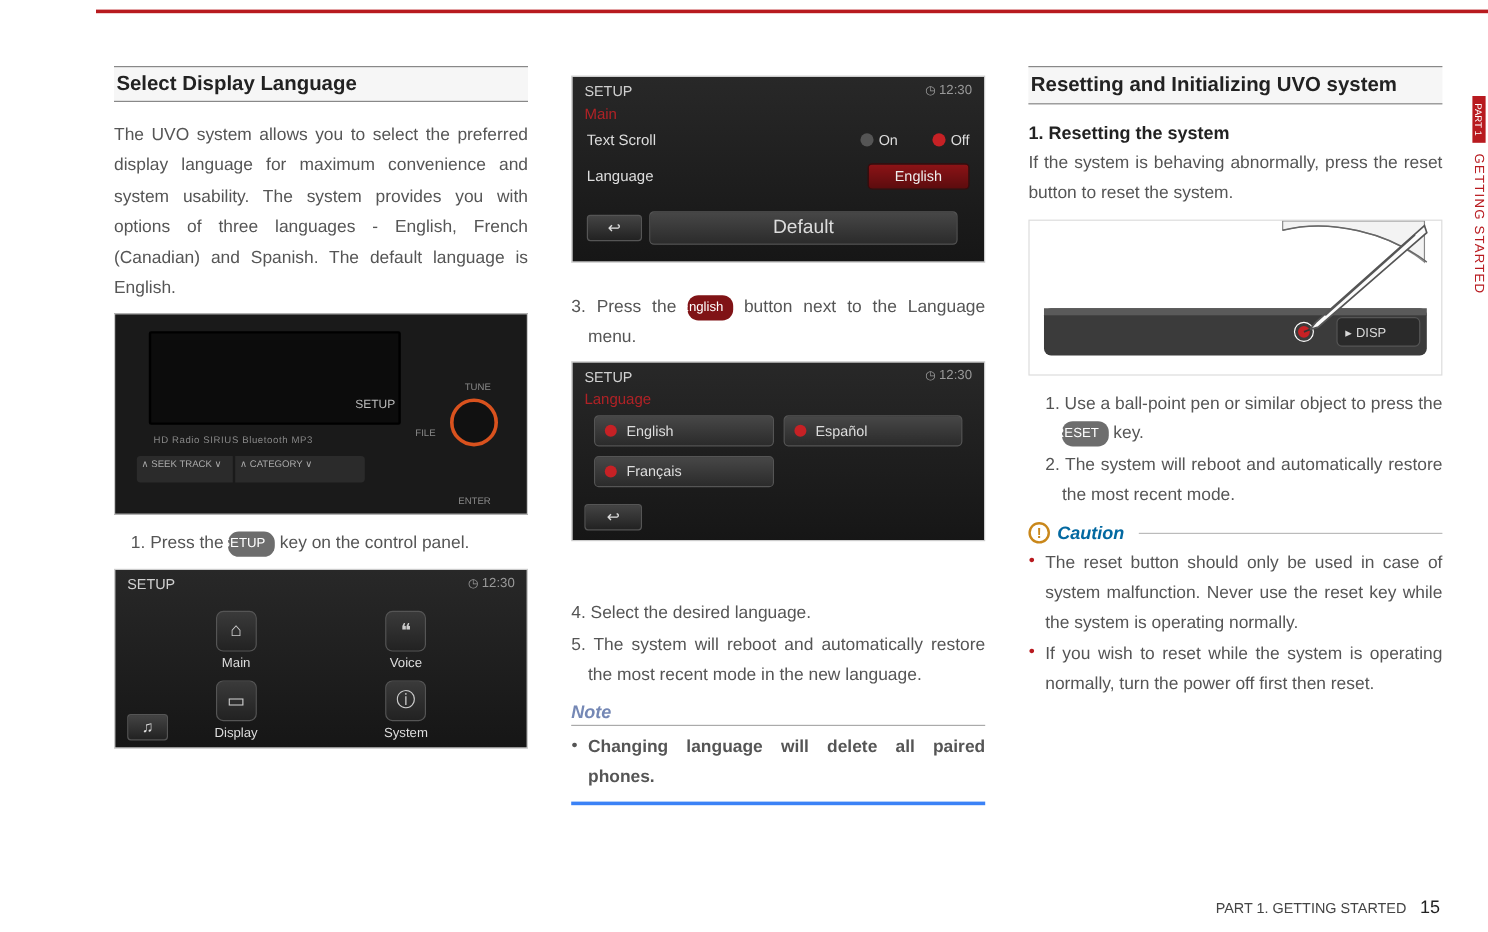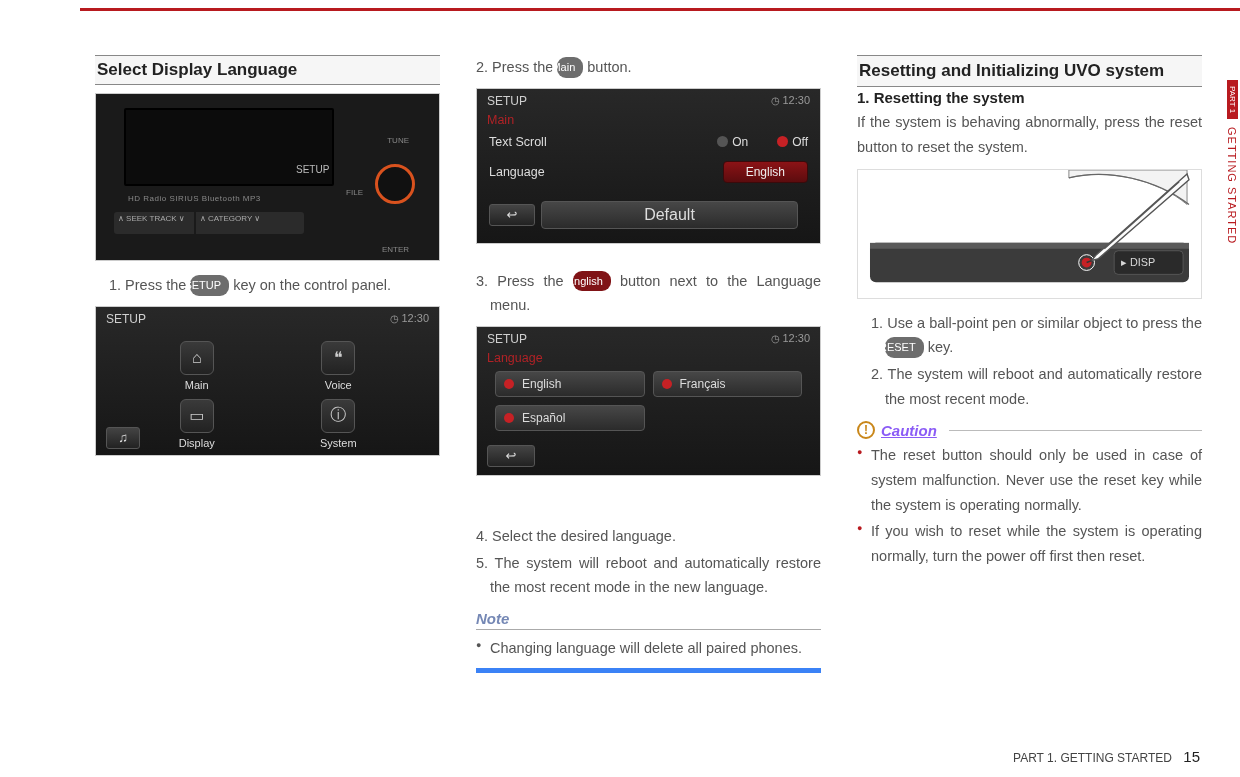--- a/index.html
+++ b/index.html
@@ -46,21 +46,21 @@
     gap: 36px;
   }
   .col { flex: 1 1 0; min-width: 0; }
   .section-heading {
     font-weight: bold;
     font-size: 17px;
     color: #222;
     border-top: 1px solid #888;
     border-bottom: 1px solid #888;
     padding: 4px 2px;
-    margin-bottom: 2px;
+    margin-bottom: 16px;
     background: #f6f6f6;
   }
   .body-text {
     font-size: 14.5px;
     line-height: 1.75;
     color: #555;
     text-align: justify;
   }
   .subhead { font-weight: bold; font-size: 15px; color: #222; margin-bottom: 4px; }
   ol.steps { list-style: none; padding-left: 14px; }
@@ -92,21 +92,21 @@
   .shot-bezel .setup-label { position:absolute; left: 200px; top: 70px; color:#bbb; font-size:10px;}
   .shot-bezel .orange-ring {
     position:absolute; right: 24px; top: 70px; width:40px; height:40px;
     border-radius:50%; border:3px solid #d9521e; background:#111;
   }
   .shot-bezel .row-labels { position:absolute; left:32px; top:100px; color:#888; font-size:8px; letter-spacing:0.5px;}
   .shot-bezel .btn-seek { position:absolute; left:18px; top:118px; width:80px; height:22px; background:#2b2b2b; border-radius:3px 0 0 3px; color:#aaa; font-size:8px; padding:2px 4px;}
   .shot-bezel .btn-cat { position:absolute; left:100px; top:118px; width:108px; height:22px; background:#2b2b2b; border-radius:0 3px 3px 0; color:#aaa; font-size:8px; padding:2px 4px;}
   .shot-bezel .enter-label { position:absolute; right:30px; bottom:6px; color:#888; font-size:8px;}
   .shot-bezel .file-label { position:absolute; right:76px; top:94px; color:#888; font-size:8px;}
-  .shot-bezel .tune-label { position:absolute; right:30px; top:42px; color:#888; font-size:8px;}
+  .shot-bezel .tune-label { position:absolute; right:30px; top:56px; color:#888; font-size:8px;}
   
   .shot-ui { height: 150px; background: linear-gradient(#282828,#161616); }
   .shot-ui .topbar { display:flex; justify-content:space-between; padding:5px 10px; font-size:12px; color:#d0d0d0;}
   .shot-ui .clock { color:#999; font-size:11px;}
   .shot-ui .clock::before { content:"◷ "; font-size:10px;}
   .shot-ui .grid-icons { display:flex; flex-wrap:wrap; justify-content:space-around; padding: 6px 30px;}
   .shot-ui .grid-icons .cell { width: 45%; text-align:center; margin: 4px 0;}
   .shot-ui .grid-icons .ic {
     width:34px; height:34px; margin:0 auto 4px; border:1px solid #555; border-radius:6px;
     display:flex; align-items:center; justify-content:center; color:#ccc; font-size:16px;
@@ -141,26 +141,26 @@
     background: linear-gradient(#474747,#2b2b2b); border:1px solid #555; border-radius:4px;
     padding:5px 8px; font-size:12px; color:#ddd; display:flex; align-items:center; gap:8px;
   }
   .shot-ui .lang-btn .dot { width:10px; height:10px; border-radius:50%; background:#c62125;}
   
   .shot-reset { height: 130px; background:#fff; border:1px solid #ddd;}
   .shot-reset svg { width:100%; height:100%;}
   
   .note-heading { color:#7588b5; font-style:italic; font-weight:bold; font-size:15px; margin:10px 0 2px;}
   .note-rule { height:1px; background:#aaa; margin-bottom:6px;}
-  ul.bullets { list-style:none; padding:0; border-bottom:5px solid #3b82f6; padding-bottom:8px;}
+  ul.bullets { list-style:none; padding:0; border-bottom:3px solid #3b82f6; padding-bottom:8px;font-weight:bold;}
   ul.bullets li { font-size:14.5px; line-height:1.7; color:#555; text-align:justify; padding-left:14px; position:relative;}
   ul.bullets li::before { content:"●"; color:#555; position:absolute; left:0; top:2px; font-size:9px;}
   .caution-row { display:flex; align-items:center; gap:6px; margin:10px 0 4px;}
   .caution-icon { width:18px; height:18px; border:2px solid #c9871a; border-radius:50%; color:#c9871a; font-weight:bold; display:flex; align-items:center; justify-content:center; font-size:12px;}
-  .caution-text { color:#8b5cf6; font-style:italic; font-weight:bold; font-size:15px;text-decoration:underline;}
+  .caution-text { color:#0369a1; font-style:italic; font-weight:bold; font-size:15px;}
   .caution-line { flex:1; height:1px; background:#bbb; margin-left:6px;}
   ul.red-bullets { list-style:none; padding:0; }
   ul.red-bullets li { font-size:14.5px; line-height:1.7; color:#555; text-align:justify; padding-left:14px; position:relative; margin-bottom:2px;}
   ul.red-bullets li::before { content:"●"; color:#b81a1f; position:absolute; left:0; top:2px; font-size:9px;}
   .footer {
     position:absolute; bottom:12px; right:40px; font-size:12px; color:#444;
   }
   .footer .pg { font-size:15px; margin-left:8px; color:#222;}
 </style>
 </head>
@@ -170,20 +170,21 @@
 
 <div class="side-tab">
   <span class="part-chip">PART 1</span>
   <span class="side-label">GETTING STARTED</span>
 </div>
 
 <div class="content">
 
   <div class="col">
     <div class="section-heading">Select Display Language</div>
+    <p class="body-text">The UVO system allows you to select the preferred display language for maximum convenience and system usability. The system provides you with options of three languages - English, French (Canadian) and Spanish. The default language is English.</p>
 
     <div class="img-frame shot-bezel">
       <div class="screen"></div>
       <div class="setup-label">SETUP</div>
       <div class="tune-label">TUNE</div>
       <div class="file-label">FILE</div>
       <div class="orange-ring"></div>
       <div class="row-labels">HD Radio  SIRIUS  Bluetooth  MP3</div>
       <div class="btn-seek">∧ SEEK
 TRACK ∨</div>
@@ -220,27 +221,20 @@
         <div class="cell">
             <div class="ic">ⓘ</div>
             <div class="lbl">System</div>
           </div>
       </div>
       <div class="btn-back" style="left:10px; bottom:6px; width:34px;">♫</div>
     </div>
   </div>
 
   <div class="col">
-    <ol class="steps" style="padding-left:0;">
-      <li>
-        <span>2. Press the </span>
-        <span class="key-chip">Main</span>
-        <span> button.</span>
-      </li>
-    </ol>
 
     <div class="img-frame shot-ui" style="height:156px;">
       <div class="topbar">
         <span>SETUP</span>
         <span class="clock">12:30</span>
       </div>
       <div class="red-sub">Main</div>
       <div class="row">
         <span class="label">Text Scroll</span>
         <span class="onoff">
@@ -272,25 +266,25 @@
         <span class="clock">12:30</span>
       </div>
       <div class="red-sub">Language</div>
       <div class="lang-grid">
         <div class="lang-btn">
             <span class="dot"></span>
             <span>English</span>
           </div>
         <div class="lang-btn">
             <span class="dot"></span>
-            <span>Français</span>
+            <span>Español</span>
           </div>
         <div class="lang-btn">
             <span class="dot"></span>
-            <span>Español</span>
+            <span>Français</span>
           </div>
       </div>
       <div class="btn-back">↩</div>
     </div>
 
     <ol class="steps" style="padding-left:0;margin-top:48px;">
       <li>4. Select the desired language.</li>
       <li>5. The system will reboot and automatically restore the most recent mode in the new language.</li>
     </ol>
 

